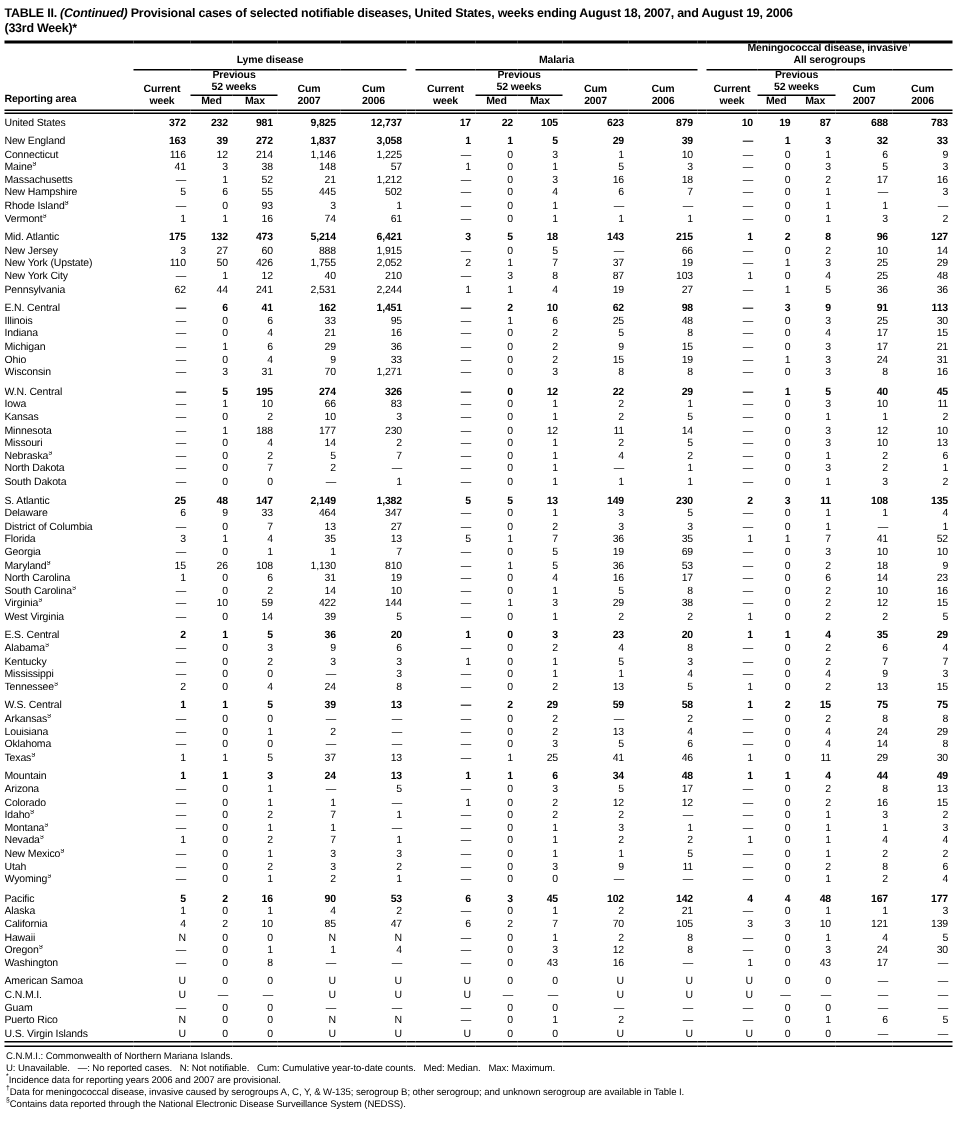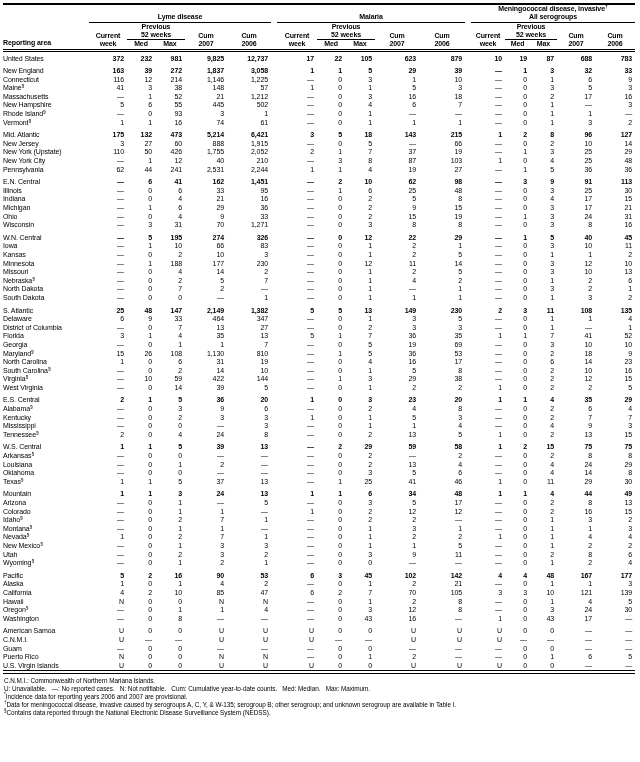--- a/index.html
+++ b/index.html
@@ -23,20 +23,21 @@
   sup{font-size:5px;line-height:0;vertical-align:super;letter-spacing:0;}
   .footnotes{margin-top:3px;padding-left:1px;}
   .fn{font-size:6.4px;line-height:8px;letter-spacing:-0.05px;}
   .fn sup{font-size:4.5px;}
 </style>
 </head>
 <body>
 
 <div class="page">
 
+  <div class="title"><span>TABLE II.</span> <i>(Continued)</i> <span>Provisional cases of selected notifiable diseases, United States, weeks ending August 18, 2007, and August 19, 2006</span><br><span>(33rd Week)*</span></div>
 
   <table id="main-table">
     <colgroup>
       <col style="width:86px">
       <col style="width:38px">
         <col style="width:28px">
         <col style="width:30px">
         <col style="width:42px">
         <col style="width:44px">
       <col style="width:6px">

